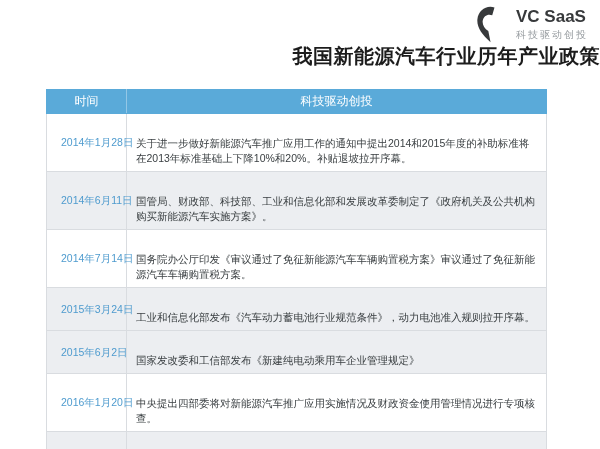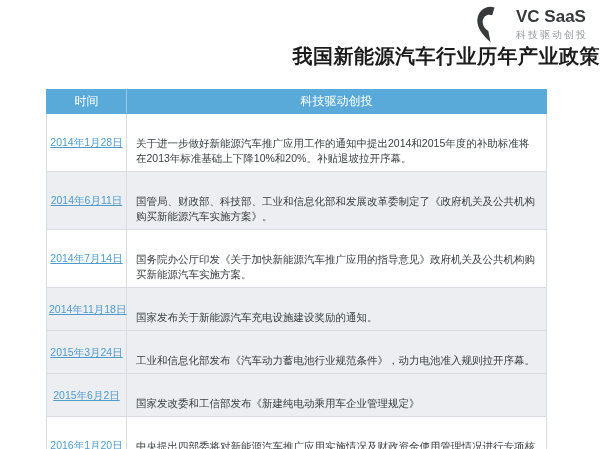--- a/index.html
+++ b/index.html
@@ -25,21 +25,21 @@
   thead th{
     background:var(--header-bg);color:#ffffff;font-weight:normal;
     font-size:12px;height:23px;border:1px solid var(--header-bg);
     padding:0;text-align:center;
   }
   thead th:first-child{border-right:1px solid rgba(255,255,255,0.35);}
   col.c-date{width:80px;}
   td{font-size:10.5px;line-height:15px;}
   td.date-cell{
     text-align:center;vertical-align:middle;color:var(--date-color);
-    padding:5px 2px;white-space:nowrap;text-decoration:underline;
+    padding:5px 14px;white-space:nowrap;
   }
   td.policy-cell{
     text-align:left;vertical-align:middle;color:#3b4043;
     padding:22px 8px 5px 9px;
     margin-left:42px;
   }
   tr.alt td{background:var(--alt-bg);}
 </style>
 </head>
 <body>
@@ -80,25 +80,21 @@
           <tr>
             <td class="date-cell">2014年1月28日</td>
             <td class="policy-cell">关于进一步做好新能源汽车推广应用工作的通知中提出2014和2015年度的补助标准将在2013年标准基础上下降10%和20%。补贴退坡拉开序幕。</td>
           </tr>
           <tr class="alt">
             <td class="date-cell">2014年6月11日</td>
             <td class="policy-cell">国管局、财政部、科技部、工业和信息化部和发展改革委制定了《政府机关及公共机构购买新能源汽车实施方案》。</td>
           </tr>
           <tr>
             <td class="date-cell">2014年7月14日</td>
-            <td class="policy-cell">国务院办公厅印发《关于加快新能源汽车推广应用的指导意见》政府机关及公共机构购买新能源汽车实施方案。</td>
-          </tr>
-          <tr class="alt">
-            <td class="date-cell">2014年11月18日</td>
-            <td class="policy-cell">国家发布关于新能源汽车充电设施建设奖励的通知。</td>
+            <td class="policy-cell">国务院办公厅印发《审议通过了免征新能源汽车车辆购置税方案》审议通过了免征新能源汽车车辆购置税方案。</td>
           </tr>
           <tr class="alt">
             <td class="date-cell">2015年3月24日</td>
             <td class="policy-cell">工业和信息化部发布《汽车动力蓄电池行业规范条件》，动力电池准入规则拉开序幕。</td>
           </tr>
           <tr class="alt">
             <td class="date-cell">2015年6月2日</td>
             <td class="policy-cell">国家发改委和工信部发布《新建纯电动乘用车企业管理规定》</td>
           </tr>
           <tr>

